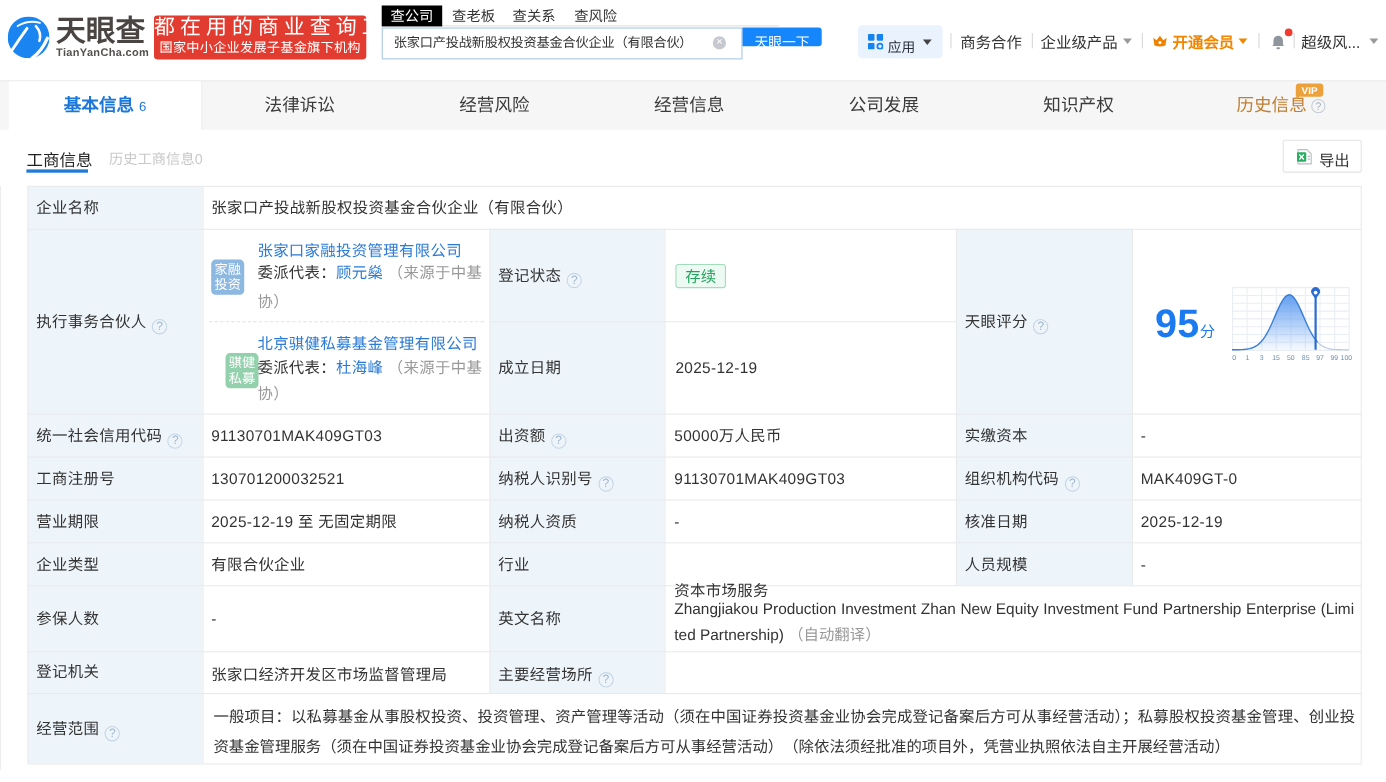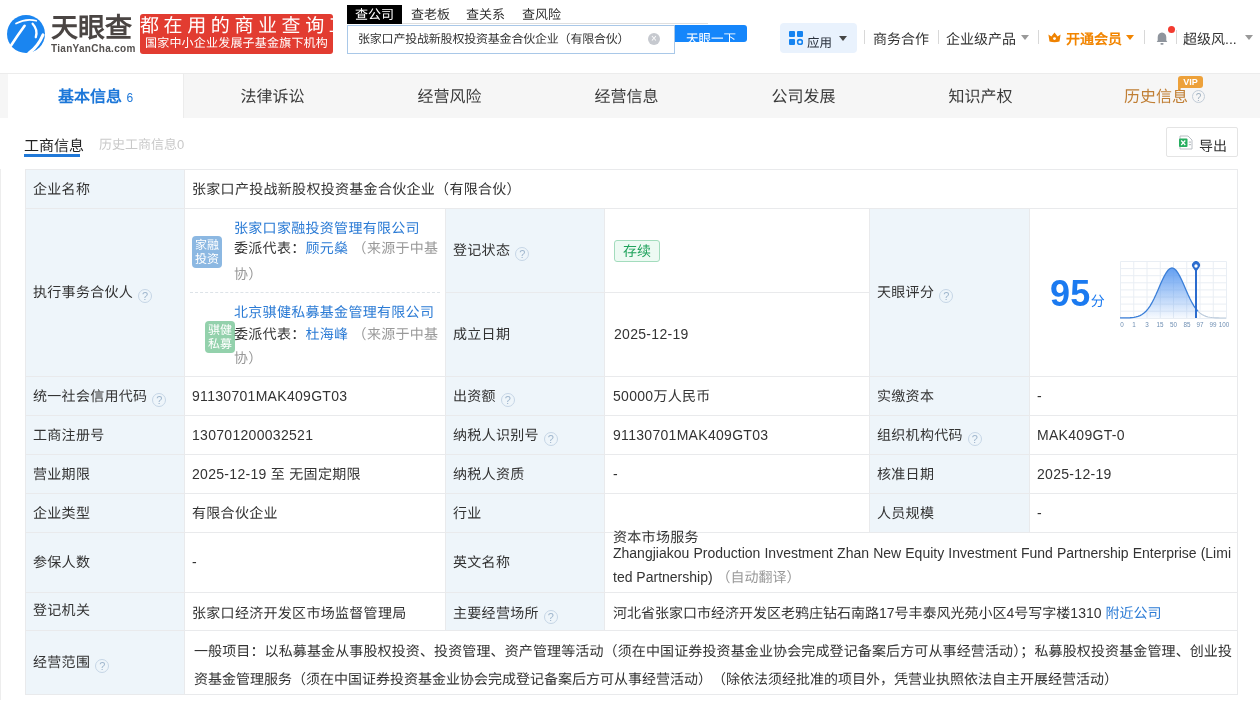--- a/index.html
+++ b/index.html
@@ -246,16 +246,15 @@
   <div class="cell" style="left:588px;top:298px;">-</div>
   <div class="cell" style="left:1012px;top:298px;">2025-12-19</div>
   <div class="cell" style="left:167px;top:337px;">有限合伙企业</div>
   <div class="cell" style="left:588px;top:337px;margin-top:24px;">资本市场服务</div>
   <div class="cell" style="left:1012px;top:337px;">-</div>
 
   <div class="cell" style="left:167px;top:386px;">-</div>
   <div class="cell" style="left:588px;top:372px;white-space:normal;width:618px;line-height:24px;word-break:break-all;letter-spacing:0;text-align:justify;">Zhangjiakou Production Investment Zhan New Equity Investment Fund Partnership Enterprise (Limited Partnership) <span class="gray">（自动翻译）</span></div>
 
   <div class="cell" style="left:167px;top:437px;">张家口经济开发区市场监督管理局</div>
-  <div class="cell" style="left:588px;top:437px;letter-spacing:0;">河北省张家口市经济开发区老鸦庄钻石南路17号丰泰风光苑小区4号写字楼1310 <span class="lk">附近公司</span></div>
 
   <div class="cell" style="left:169px;top:469px;white-space:normal;width:1038px;line-height:27.5px;letter-spacing:0;text-align:justify;">一般项目：以私募基金从事股权投资、投资管理、资产管理等活动（须在中国证券投资基金业协会完成登记备案后方可从事经营活动）；私募股权投资基金管理、创业投资基金管理服务（须在中国证券投资基金业协会完成登记备案后方可从事经营活动）　（除依法须经批准的项目外，凭营业执照依法自主开展经营活动）</div>
 </div>
 
 </body></html>

